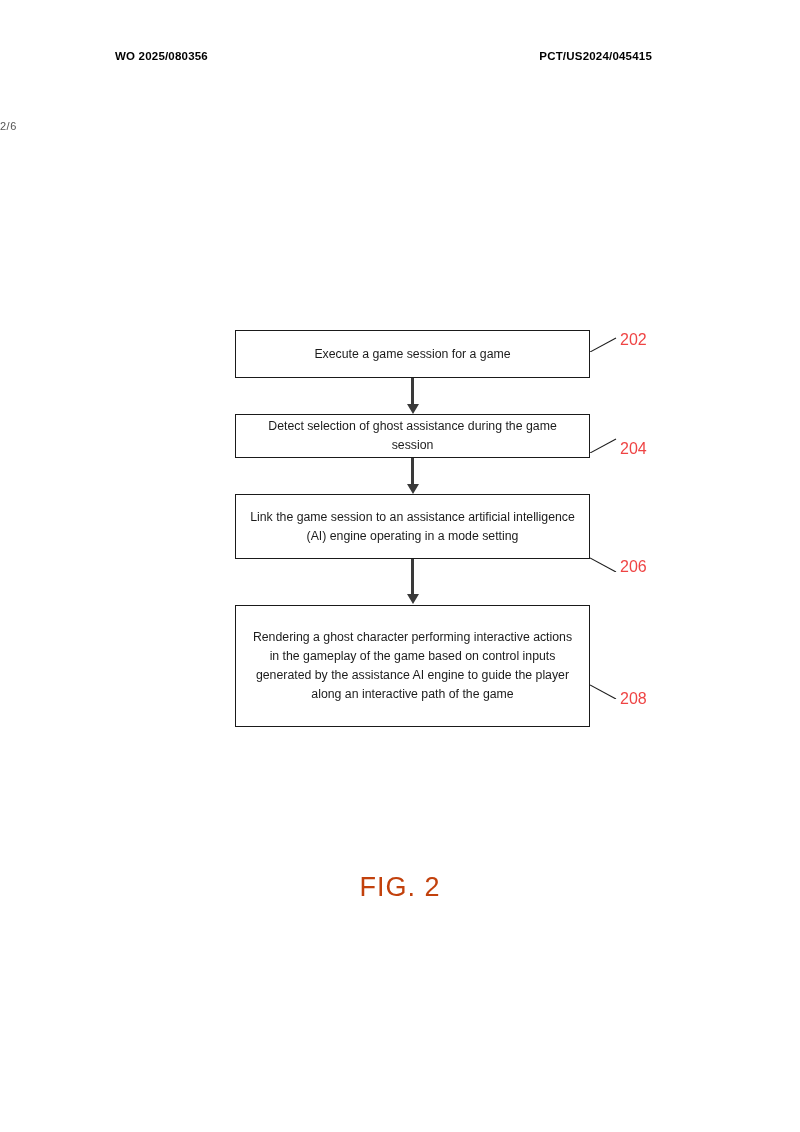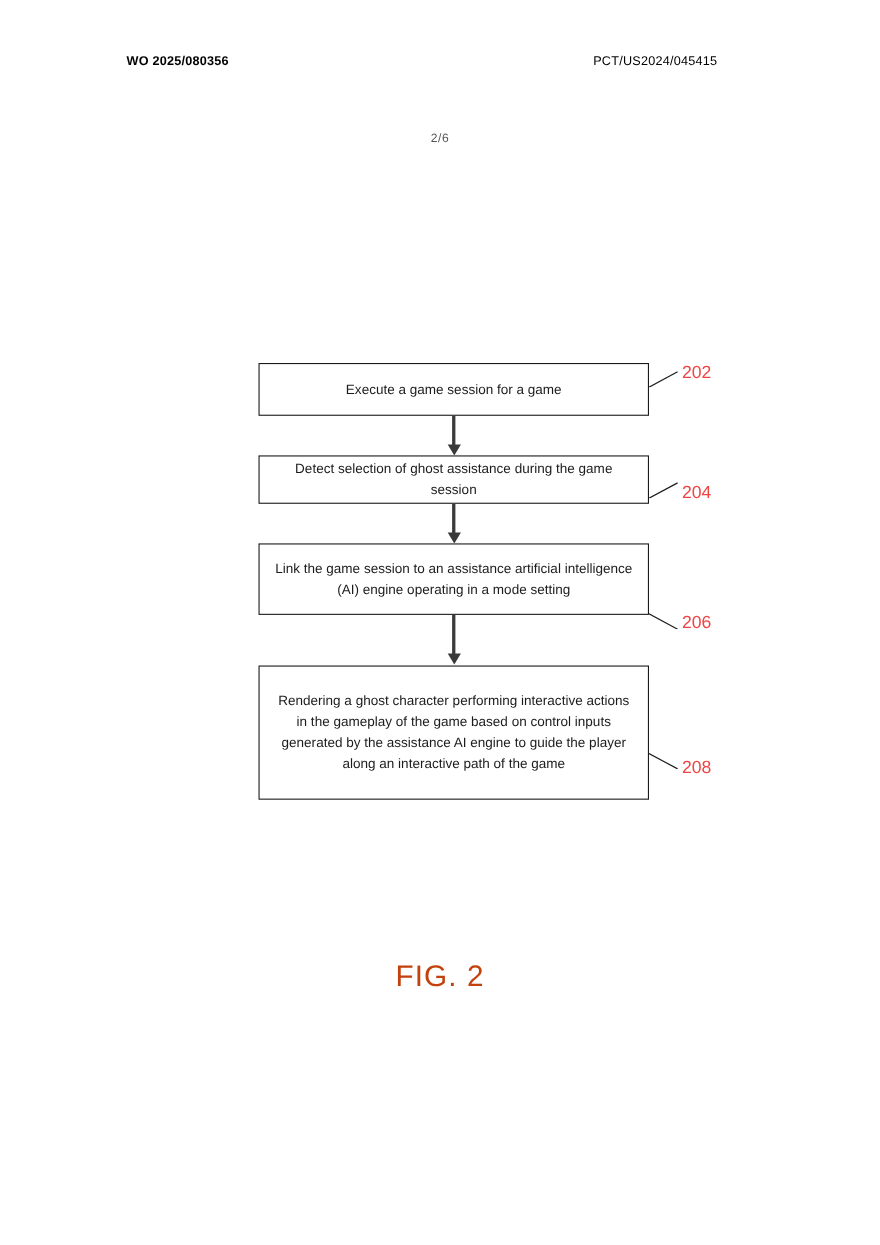--- a/index.html
+++ b/index.html
@@ -30,31 +30,31 @@
     top: 0;
     font-size: 11.5px;
     font-weight: bold;
     letter-spacing: 0.2px;
   }
   .header-right {
     position: absolute;
     right: 72px;
     top: 0;
     font-size: 11.5px;
-    font-weight: normal;
+    font-weight: bold;
     letter-spacing: 0.2px;
   }
 
   
   .page-number {
     position: absolute;
     top: 120px;
     left: 0;
     width: 800px;
-    text-align: center;
+    text-align: left;
     font-size: 11px;
     color: #555;
     letter-spacing: 0.5px;
   }
 
   
   .flow {
     position: absolute;
     left: 235px;
     top: 330px;

